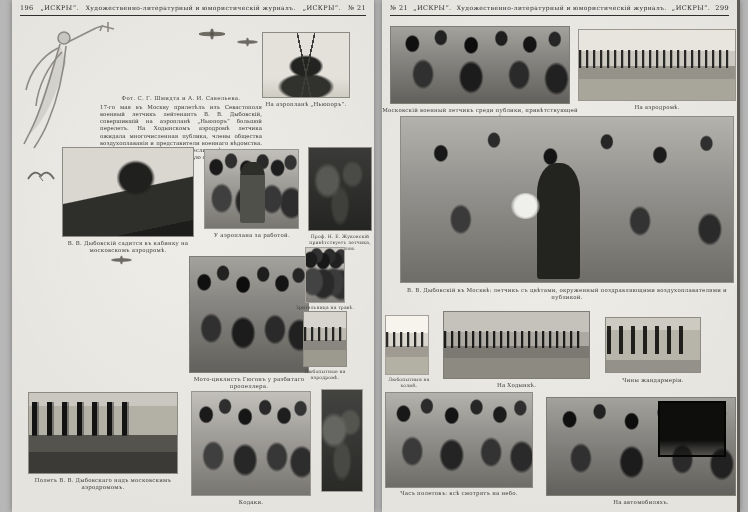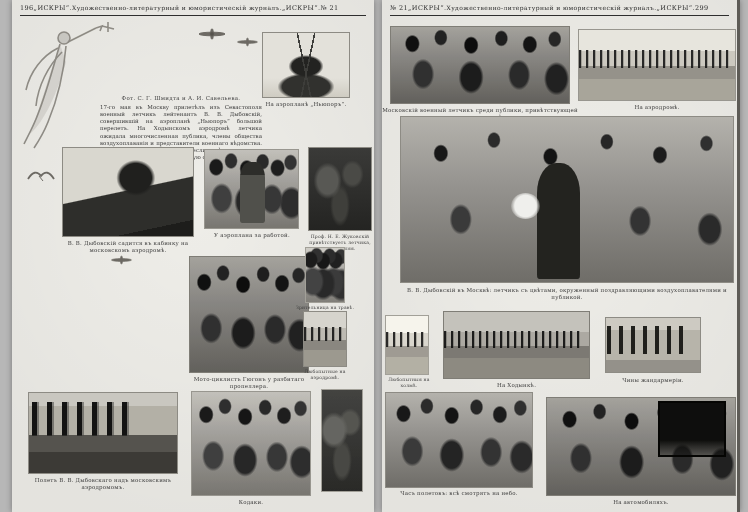--- a/index.html
+++ b/index.html
@@ -3,21 +3,21 @@
 <meta charset="utf-8">
 <style>
   html,body{margin:0;padding:0;background:#9f9f9f;}
   .scan{position:relative;width:748px;height:512px;background:#b7b7b7;overflow:hidden;
         font-family:"DejaVu Serif","Liberation Serif",serif;color:#2a2a2a;}
   .page{position:absolute;top:0;height:512px;
         background:#f2f1ec radial-gradient(ellipse 70% 60% at 50% 42%, rgba(0,0,0,0.015), rgba(0,0,0,0.06));
         box-shadow:0 0 6px rgba(0,0,0,.35);}
   .page-left{left:12px;width:362px;}
   .page-right{left:382px;width:358px;border-right:3px solid #5d5b56;box-sizing:border-box;}
-  .phead{position:absolute;top:4px;left:8px;right:8px;display:flex;justify-content:flex-start;
+  .phead{position:absolute;top:4px;left:8px;right:8px;display:flex;justify-content:space-between;
          align-items:baseline;font-size:6.5px;letter-spacing:.4px;color:#2e2e2e;white-space:nowrap;}
   .phead .tag{font-size:6px;}
   .hrule{position:absolute;top:15px;left:8px;right:8px;border-top:1.2px solid #2e2e2e;}
 
   .photo{position:absolute;overflow:hidden;border:1px solid #8d8b84;box-sizing:border-box;background-color:#8f8f8f;}
   .tex-crowd{background-image:
     radial-gradient(ellipse 10px 12px at 12% 22%, #181818 0 60%, transparent 75%),
     radial-gradient(ellipse 9px 11px at 28% 14%, #2b2b2b 0 60%, transparent 75%),
     radial-gradient(ellipse 10px 12px at 45% 24%, #141414 0 60%, transparent 75%),
     radial-gradient(ellipse 9px 11px at 62% 15%, #262626 0 60%, transparent 75%),

